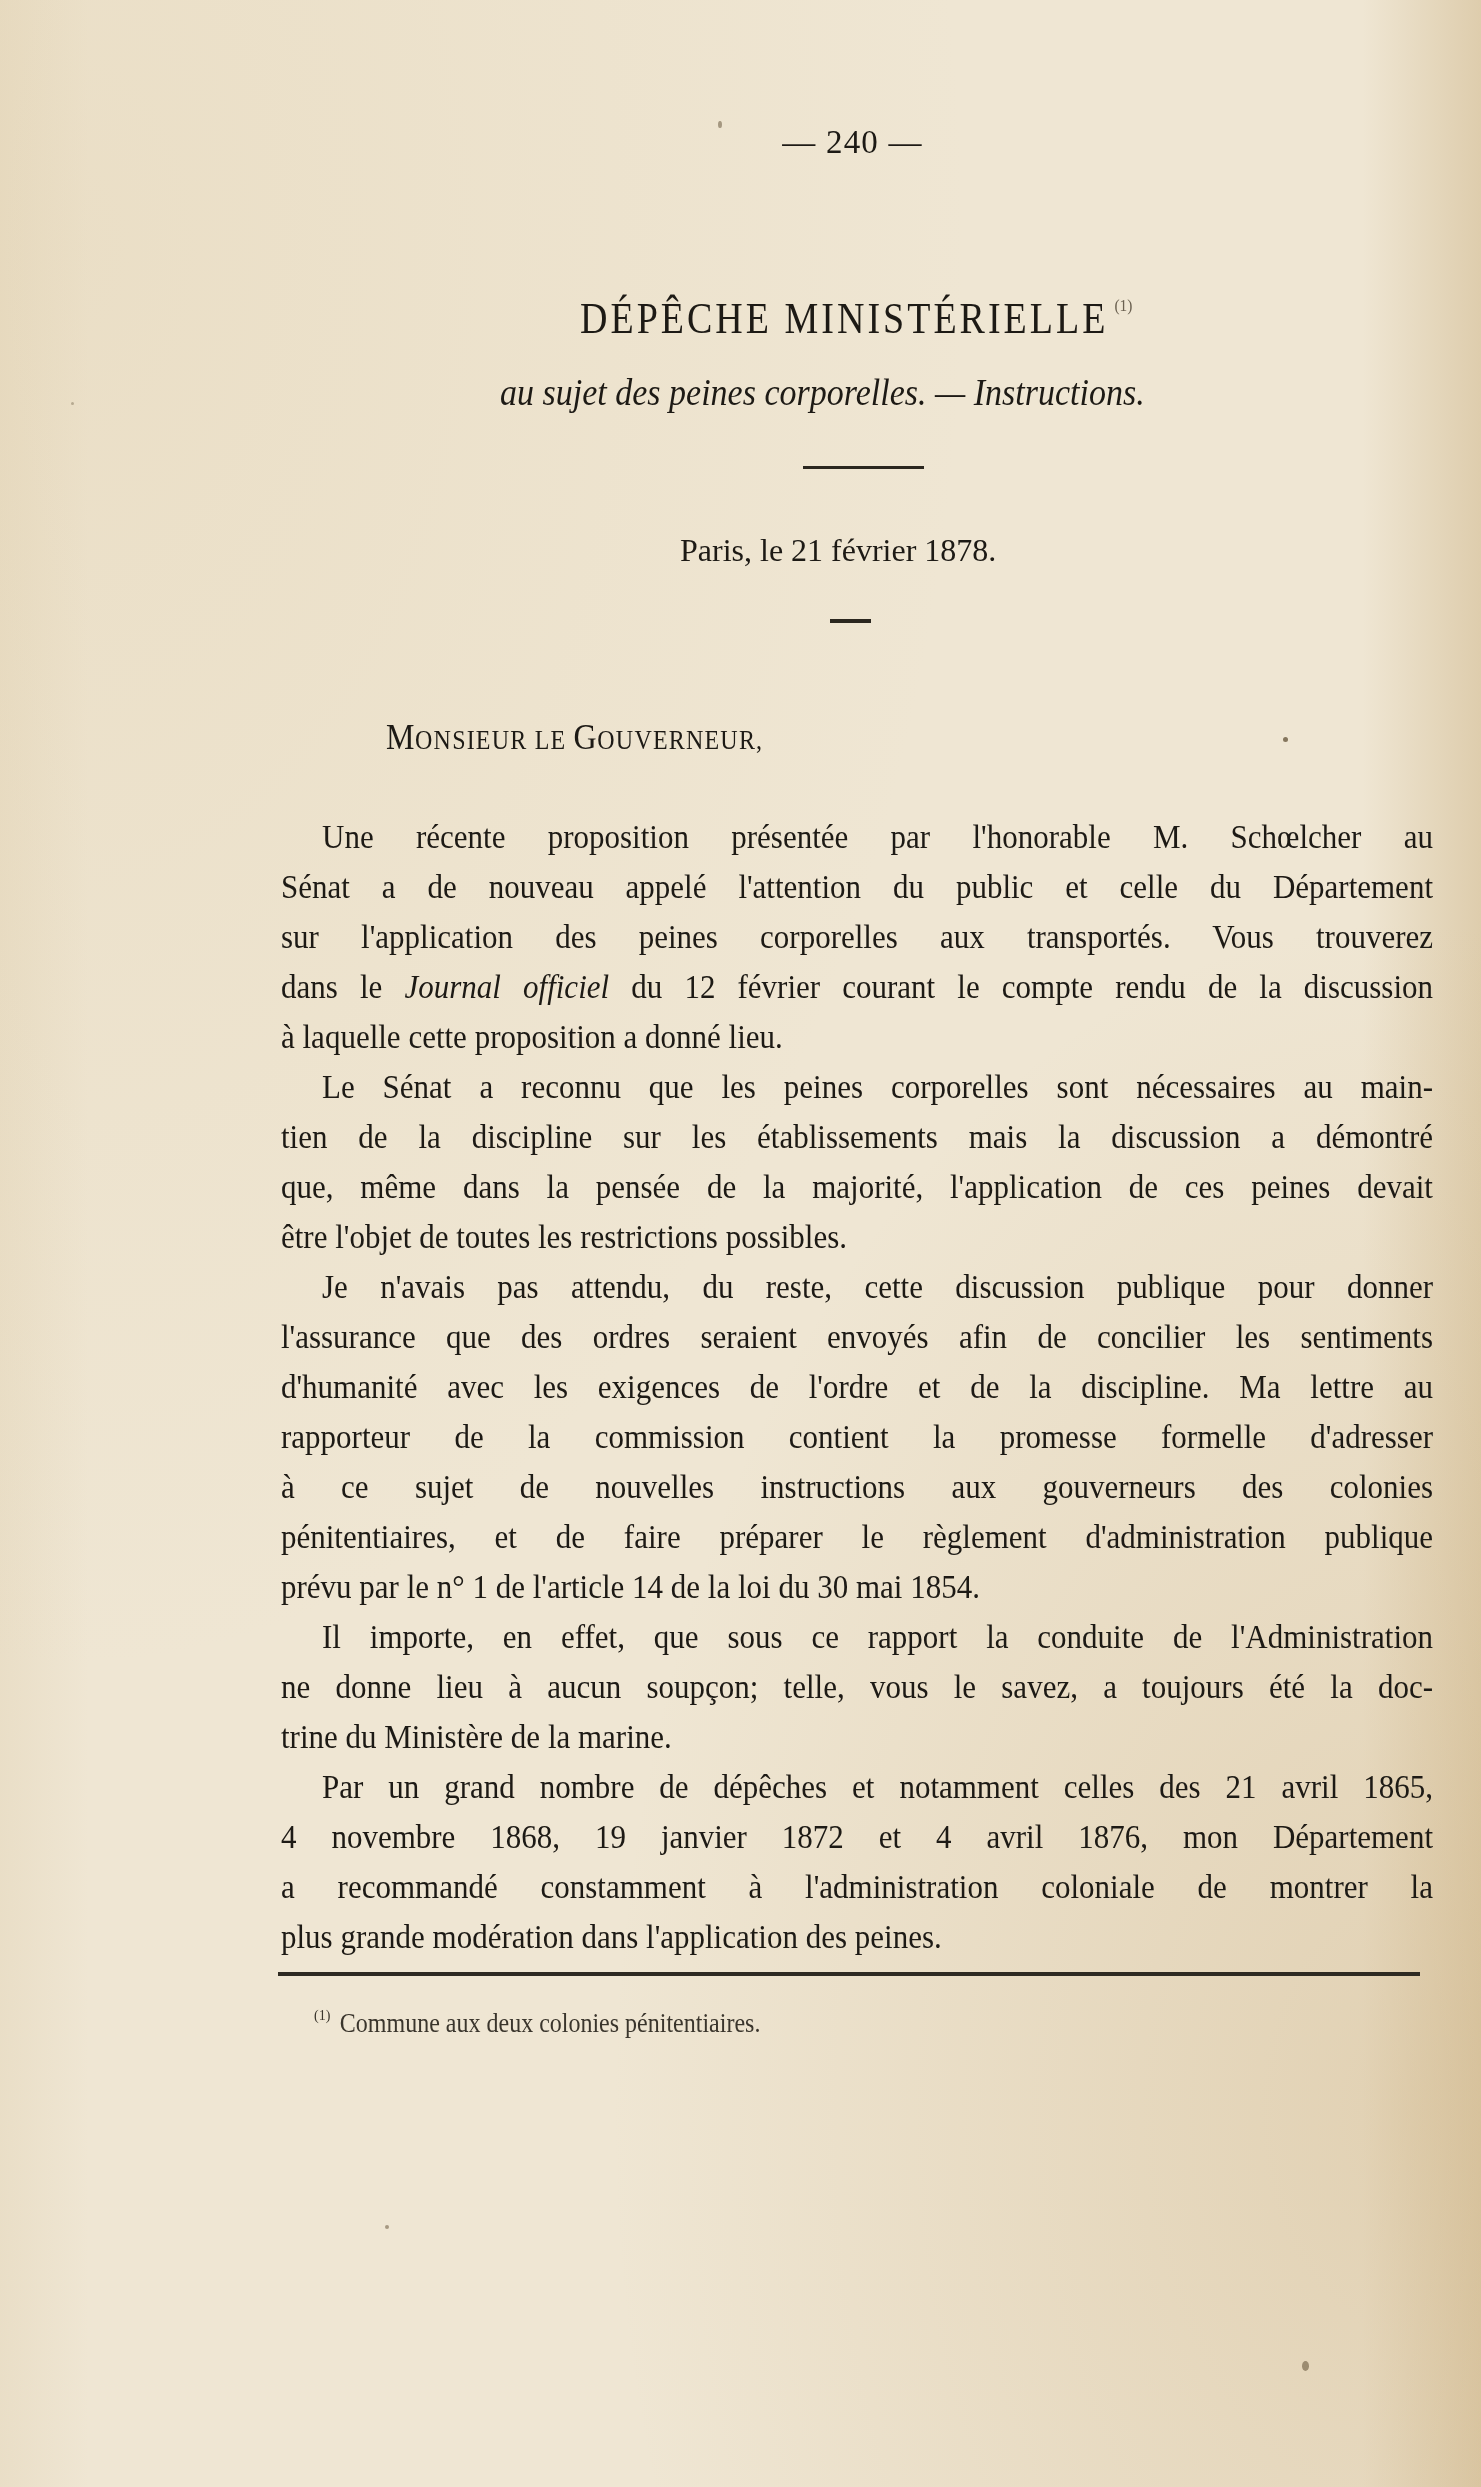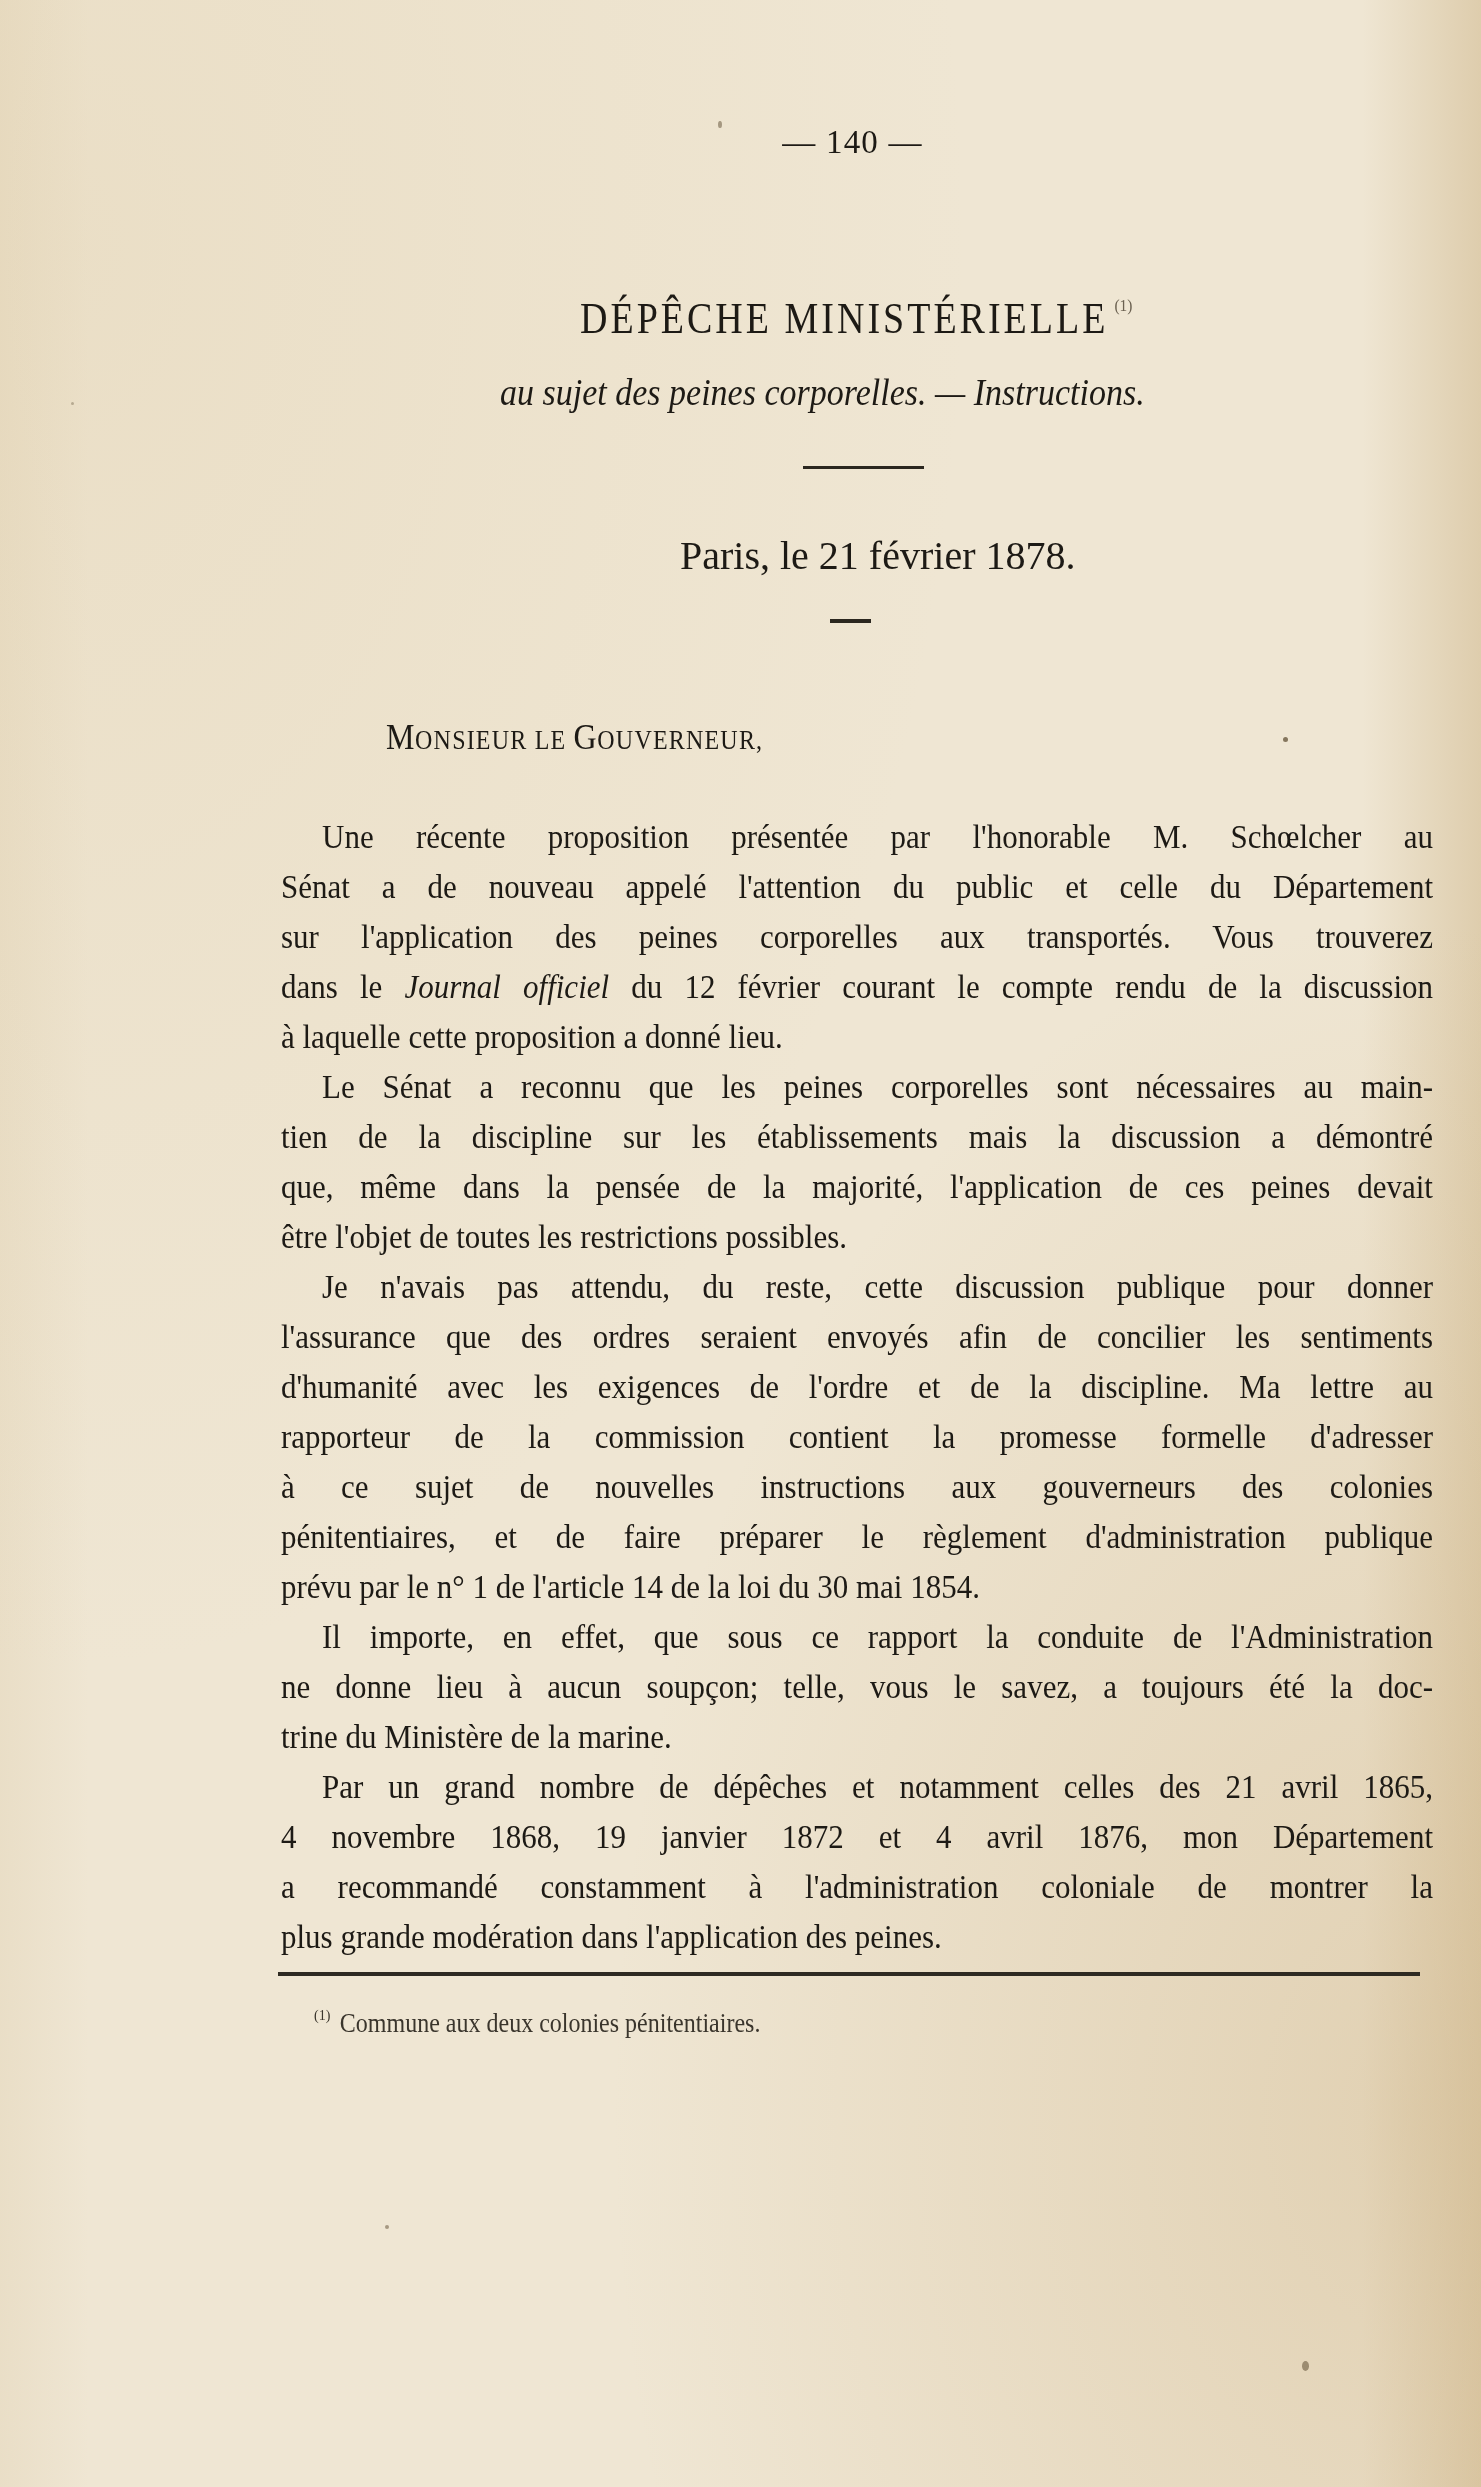--- a/index.html
+++ b/index.html
@@ -64,21 +64,21 @@
     .rule {
       background: #2b271f;
       height: 3px;
     }
     .rule-1 { top: 466px; left: 803px; width: 121px; }
     .rule-2 { top: 619px; left: 830px; width: 41px; height: 3.5px; }
     .date {
       top: 532px;
       left: 680px;
       width: 414px;
-      font-size: 40px;
+      font-size: 32px;
       white-space: nowrap;
     }
     .salutation {
       top: 717px;
       left: 386px;
       font-size: 32px;
       white-space: nowrap;
       letter-spacing: 0.6px;
       transform: scaleY(1.1);
       transform-origin: left top;
@@ -132,21 +132,21 @@
       background: #6a5a40;
       border-radius: 50%;
       opacity: 0.55;
     }
   </style>
 </head>
 <body>
 
 <div class="page">
 
-  <div class="abs page-number">— 140 —</div>
+  <div class="abs page-number">— 240 —</div>
 
   <div class="abs title">
     <span>DÉPÊCHE MINISTÉRIELLE</span><sup>(1)</sup>
   </div>
 
   <div class="abs subtitle">au sujet des peines corporelles. — Instructions.</div>
 
   <div class="abs rule rule-1"></div>
 
   <div class="abs date">Paris, le 21 février 1878.</div>

